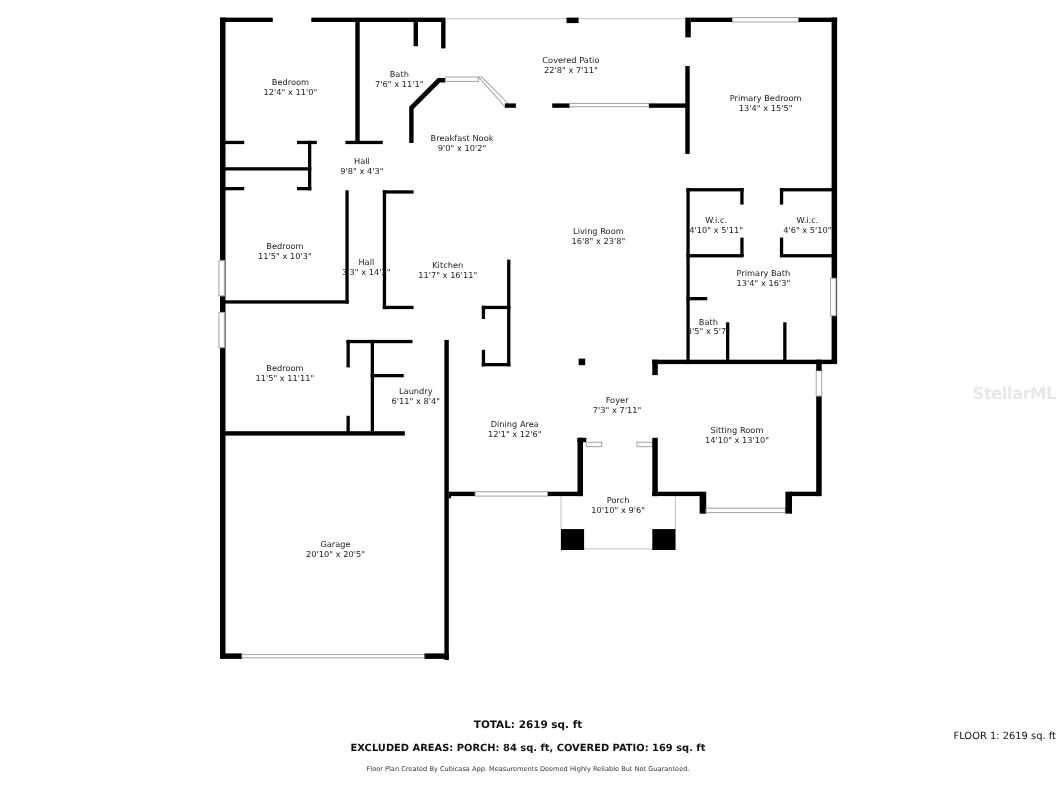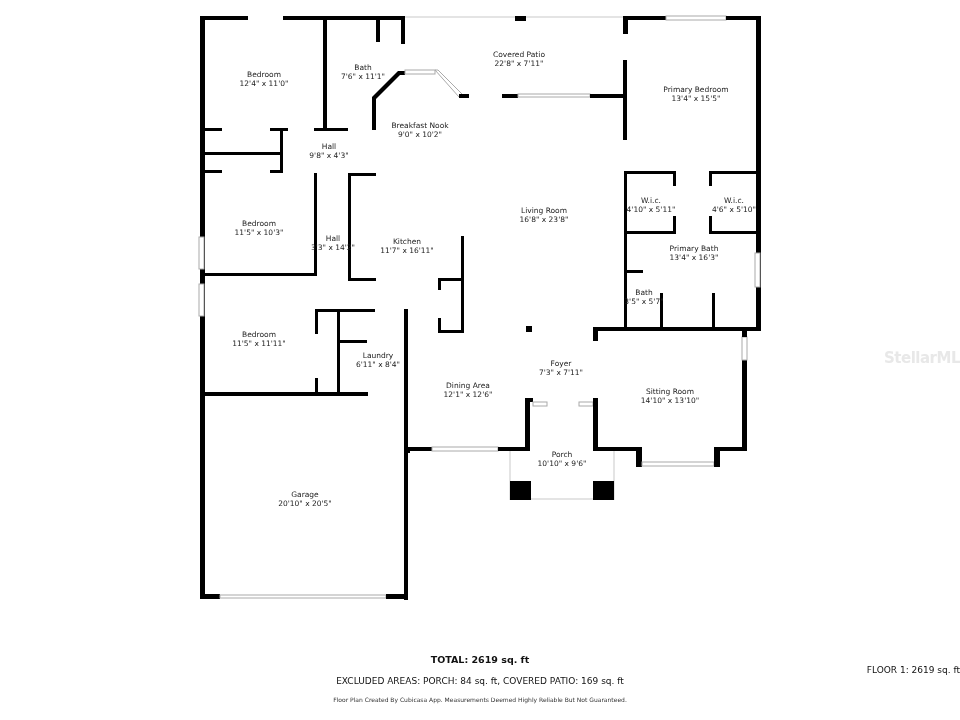--- a/index.html
+++ b/index.html
@@ -5,21 +5,21 @@
   html, body { margin: 0; padding: 0; background: #ffffff; }
   body { width: 960px; height: 720px; position: relative; overflow: hidden; font-family: "DejaVu Sans", sans-serif; }
   #plan { position: absolute; left: 0; top: 0; }
   .room-label { font-family: "DejaVu Sans", sans-serif; font-size: 7.5px; fill: #222; text-anchor: middle; }
   .wall { fill: #000; }
   .win { fill: #fff; stroke: #aaa; stroke-width: 1; }
   .thin { stroke: #bbb; stroke-width: 0.8; fill: none; }
   .summary { position: absolute; left: 0; width: 960px; text-align: center; color: #111; }
   .total { top: 654px; font-size: 9.5px; font-weight: bold; }
   .floor1 { top: 665px; font-size: 9px; text-align: right; }
-  .excluded { top: 676px; font-size: 9px; }
+  .excluded { top: 676px; font-size: 9px; font-weight: bold; }
   .disclaimer { top: 696px; font-size: 6px; color: #333; }
   .watermark { position: absolute; left: 884px; top: 349px; font-size: 15px; font-weight: bold; color: #e8e8e8; letter-spacing: -0.5px; }
 </style>
 </head>
 <body>
 
 <svg id="plan" width="960" height="720" viewBox="0 0 960 720" xmlns="http://www.w3.org/2000/svg">
   <g>
 
     <rect class="wall" x="200" y="16" width="5" height="582"></rect>

